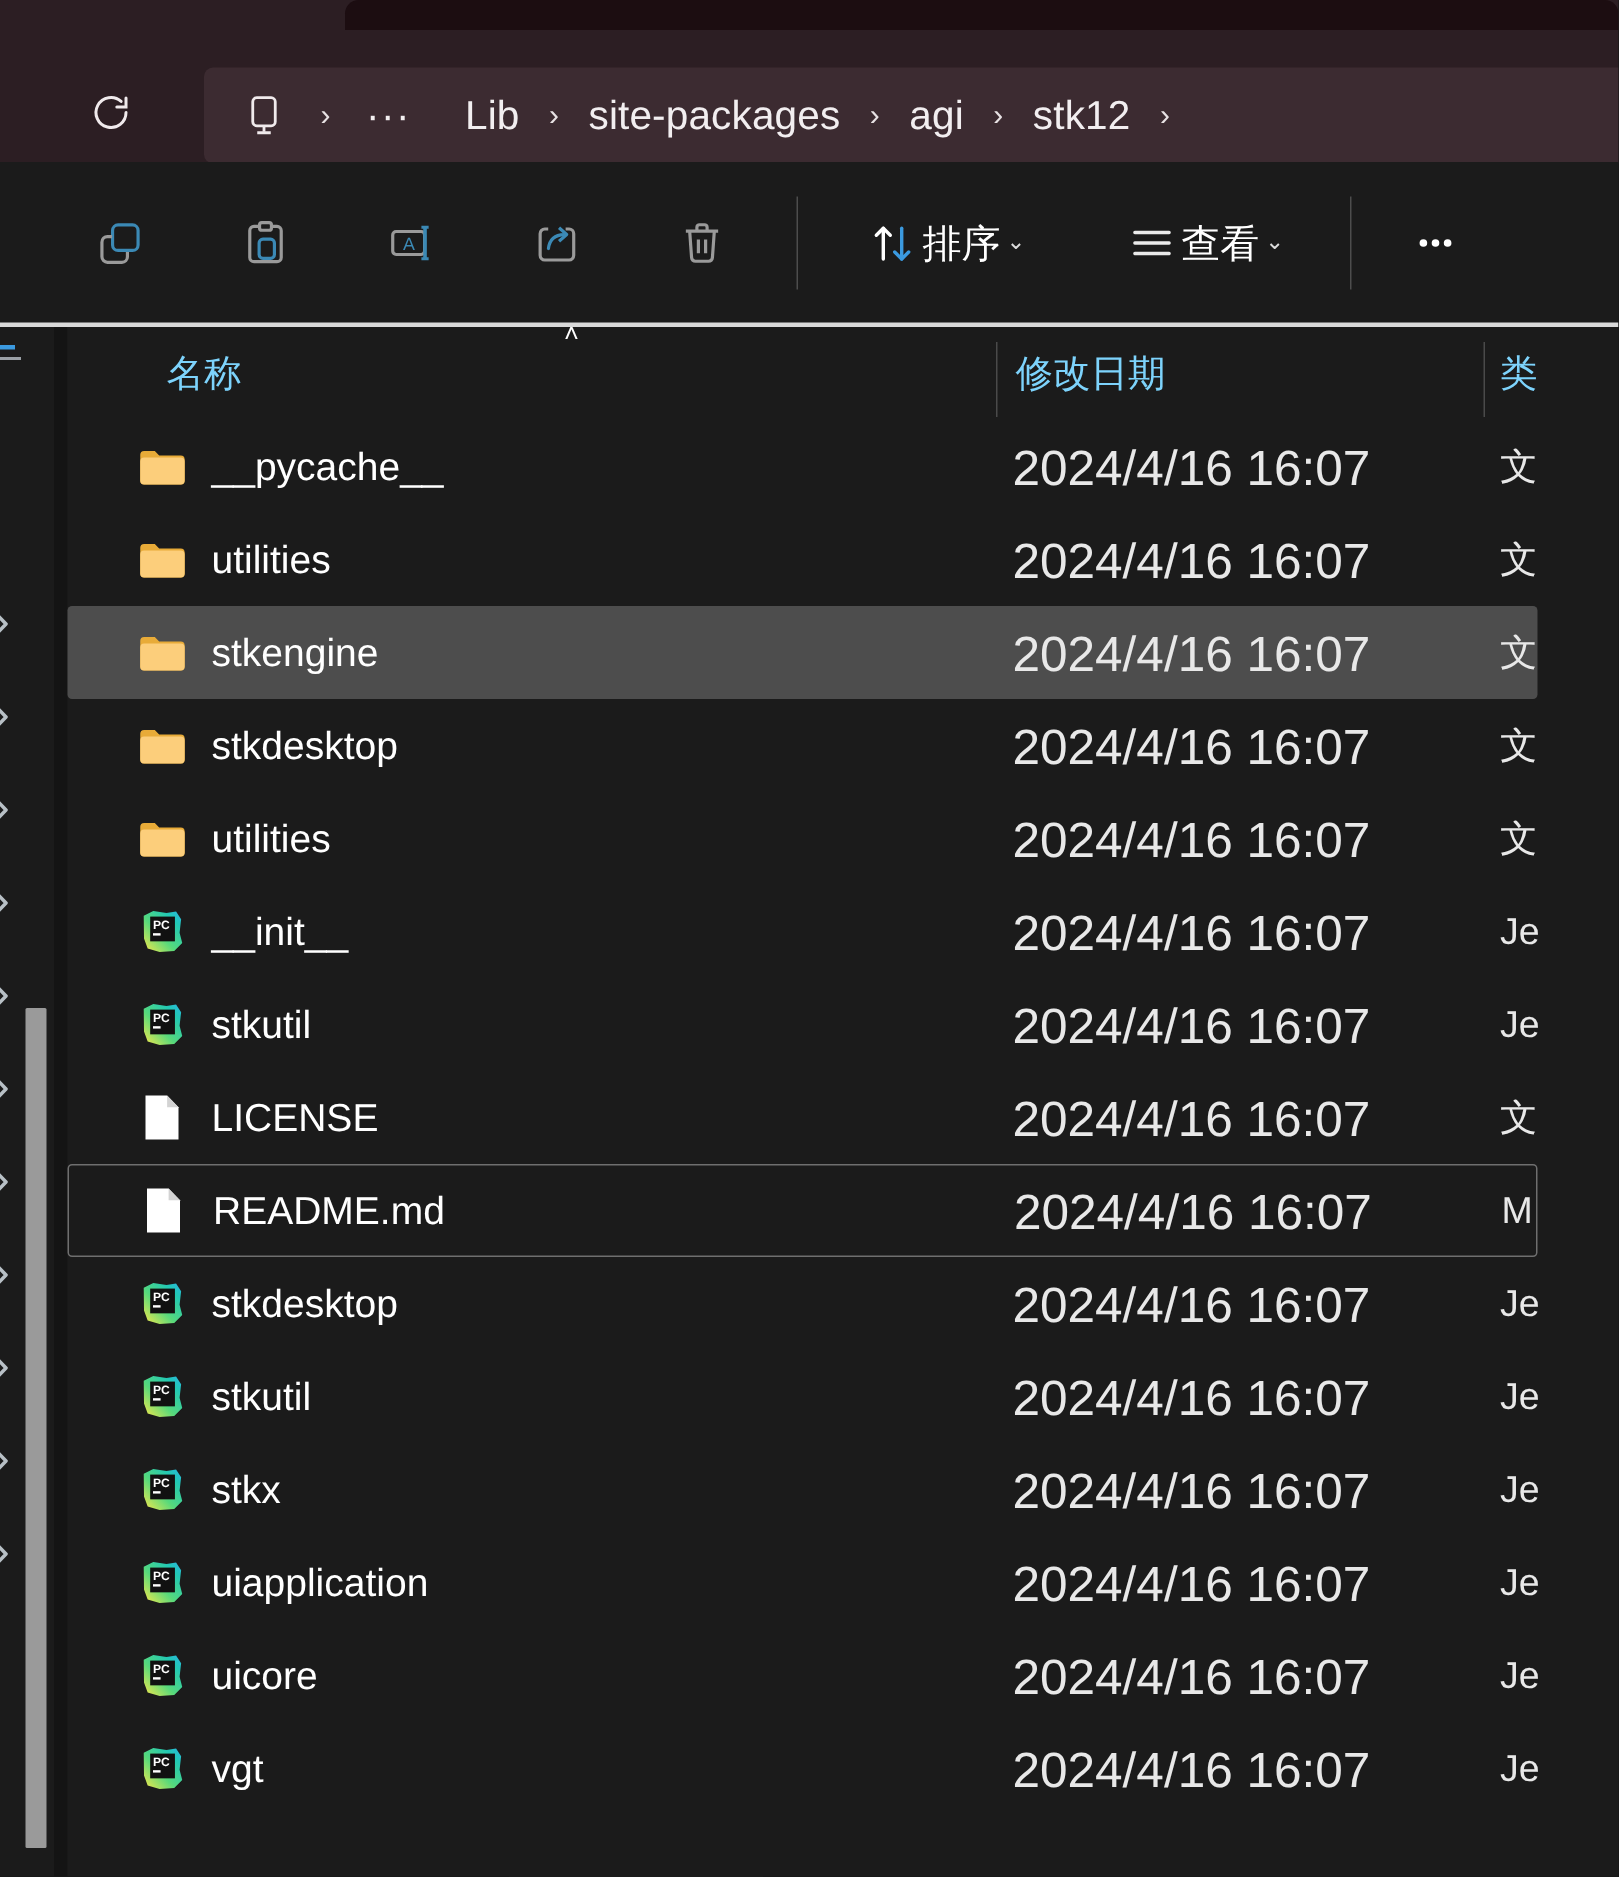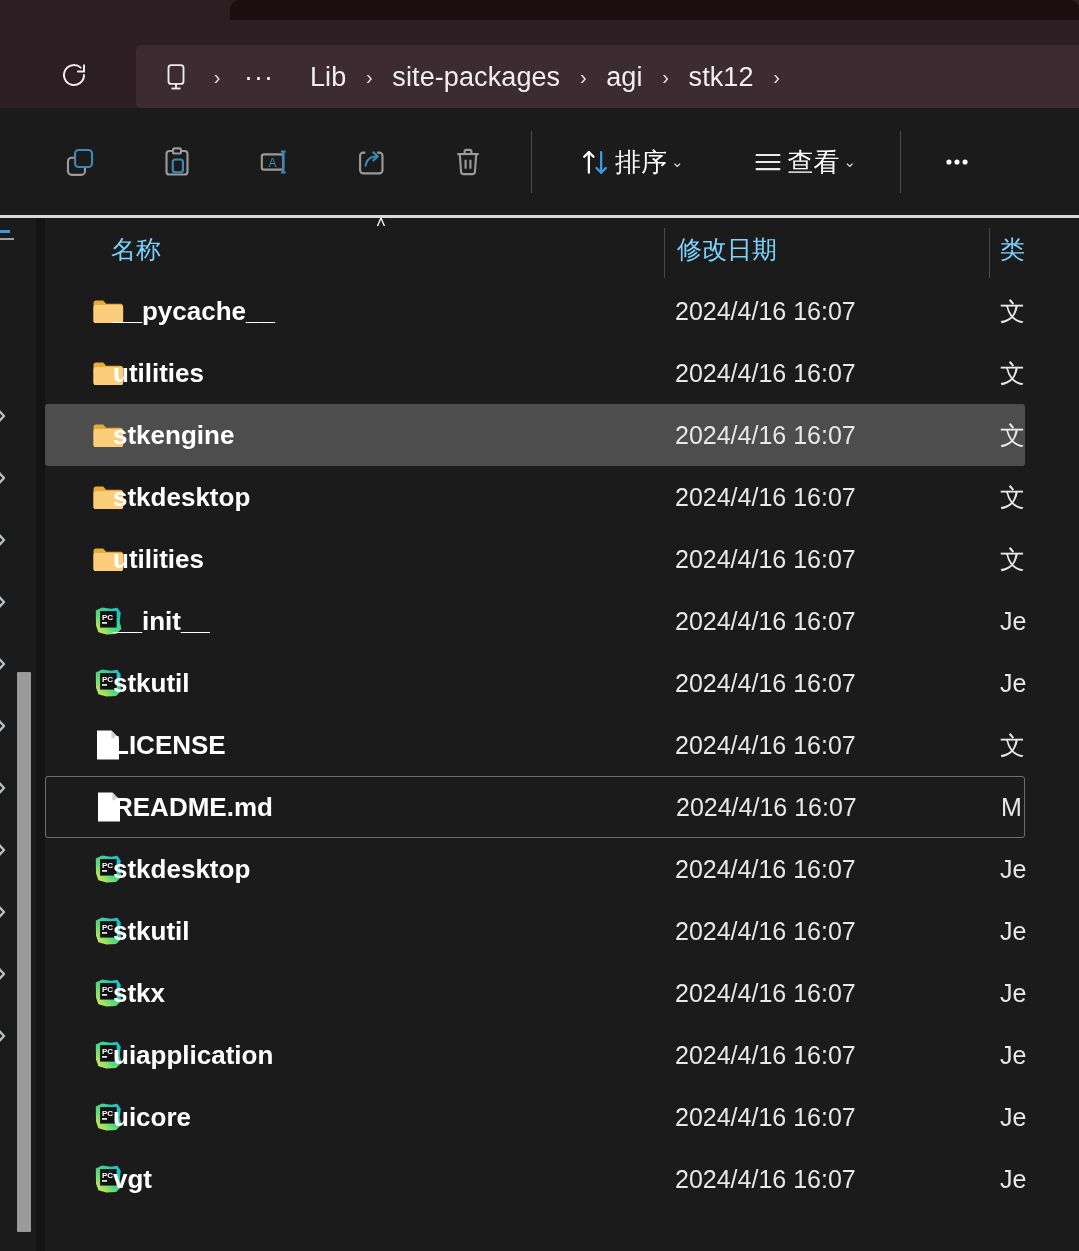--- a/index.html
+++ b/index.html
@@ -269,31 +269,30 @@
     width: 980px;
   }
   .row .icon {
     position: absolute;
     left: 46px;
     width: 34px; height: 34px;
     display: flex; align-items: center; justify-content: center; text-decoration: underline;
   }
   .row .fname {
     position: absolute;
-    left: 68px;
+    left: 96px;
     font-size: 26px;
     color: #ffffff;
     white-space: nowrap;
     line-height: 1;
-    font-weight: bold;
   }
   .row .fdate {
     position: absolute;
     left: 630px;
-    font-size: 25px;
+    font-size: 33px;
     color: #e8e8e8;
     white-space: nowrap;
     line-height: 1;
   }
   .row .ftype {
     position: absolute;
     left: 955px;
     font-size: 25px;
     color: #e8e8e8;
     white-space: nowrap;

